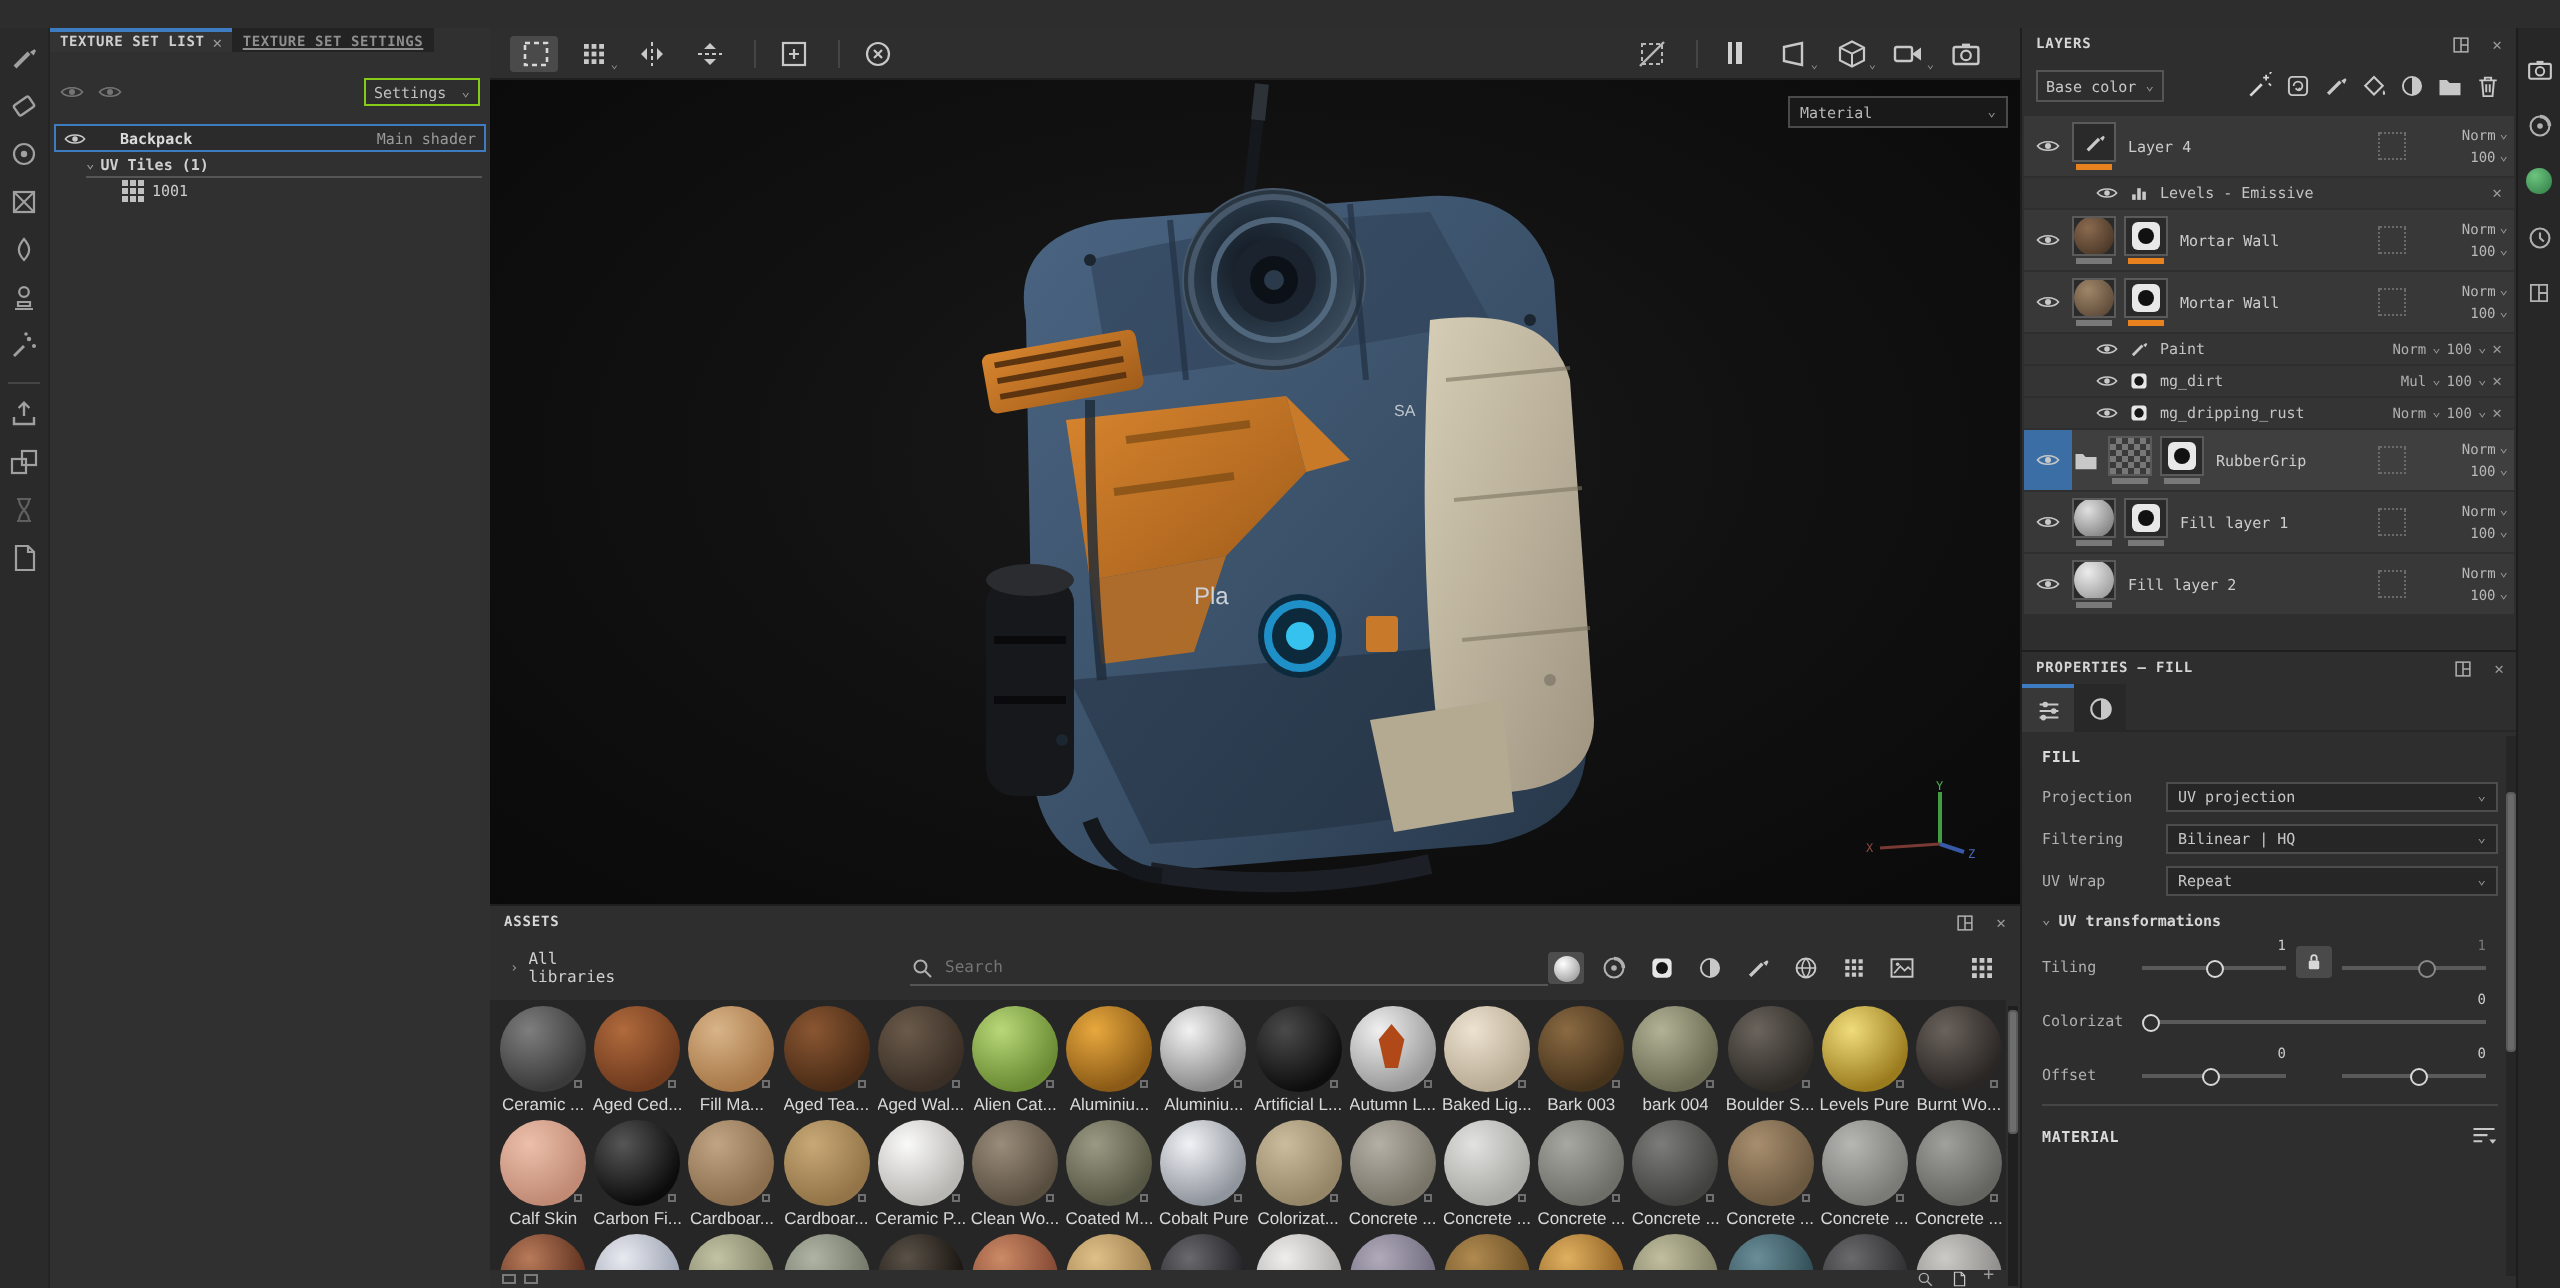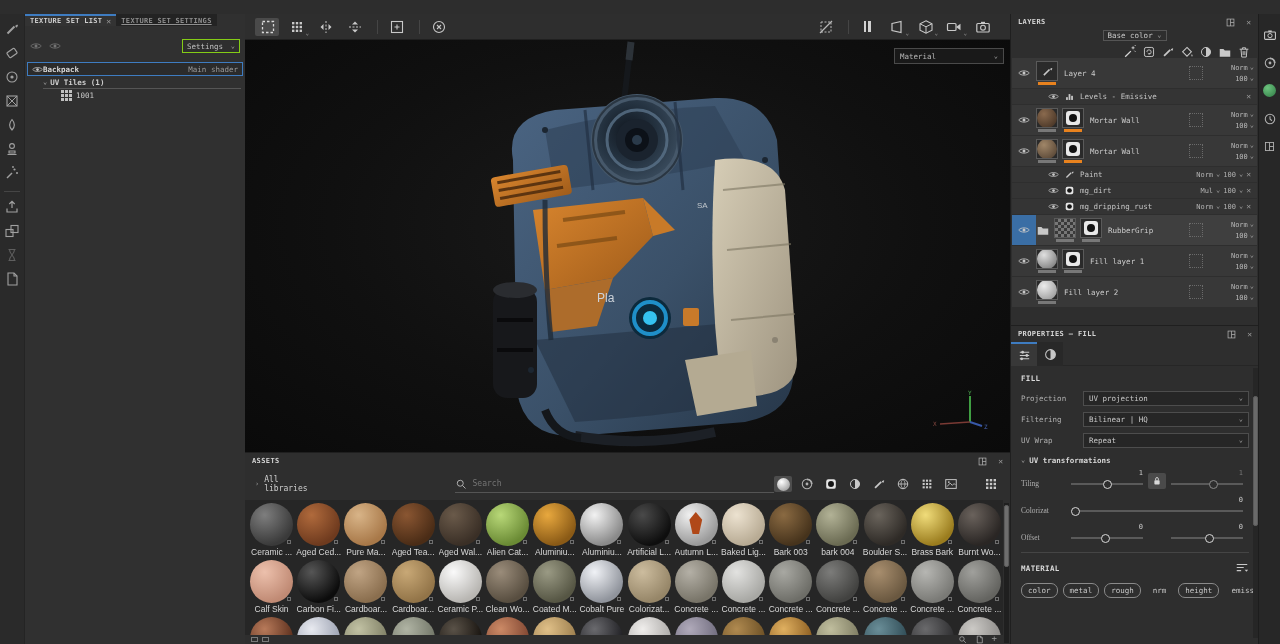--- a/index.html
+++ b/index.html
@@ -26,21 +26,21 @@
   #tspanel { position:absolute; left:25px; top:14px; width:220px; height:630px; background:#303030; }
   #tstabs { display:flex; height:12px; }
   .tstab { font-size:7px; font-weight:bold; letter-spacing:.3px; color:#cfcfcf; background:#333;
     border-top:2px solid #3e7cc1; padding:0 5px; display:flex; align-items:center; gap:4px; }
   .tstab.inactive { background:#232323; color:#8f8f8f; border-top:2px solid transparent;text-decoration:underline; }
   .xclose { color:#9a9a9a; font-size:8px; }
   #tstoolbar { height:24px; display:flex; align-items:center; padding:0 5px; margin-top:8px; }
   #settings-dd { margin-left:auto; width:58px; height:14px; border:1px solid #84cc16; background:#2e2e2e;
     display:flex; align-items:center; justify-content:space-between; padding:0 4px; color:#c0c0c0; font-size:7.5px; }
   #backpack-row { margin:4px 2px 0 2px; height:14px; border:1px solid #3e7cc1; background:#2b2b2b;
-    display:flex; align-items:center; padding:0 4px; gap:0; }
+    display:flex; align-items:center; padding:0 4px; gap:17px; }
   #backpack-row .nm { color:#dadada; font-size:7.5px; font-weight:bold; }
   #backpack-row .sh { margin-left:auto; color:#9a9a9a; font-size:7.5px; }
   #uvtiles-row { margin-left:18px; margin-right:4px; height:13px; display:flex; align-items:center; gap:3px;
     border-bottom:1px solid #555; color:#d0d0d0; font-size:7.5px; font-weight:bold; }
   #tile-row { margin-left:36px; height:13px; display:flex; align-items:center; gap:4px; color:#cccccc; font-size:7.5px; }
   .griddots { display:grid; grid-template-columns:repeat(3,3px); grid-gap:1px; }
   .griddots i { width:3px; height:3px; background:#c0c0c0; }
 
   
   #vp { position:absolute; left:245px; top:14px; width:765px; height:438px; background:#0e0e0e; }
@@ -77,21 +77,21 @@
   .badge { position:absolute; right:2px; bottom:2px; width:4px; height:4px; border:1px solid rgba(200,200,200,.45); }
   .alabel { font-family:"Liberation Sans", sans-serif; font-size:8.5px; color:#d8d8d8; margin-top:1px; height:10px; white-space:nowrap; overflow:hidden; }
   #assets-scroll { position:absolute; right:1px; top:50px; width:5px; height:140px; background:#1f1f1f; }
   #assets-scroll .thumb { position:absolute; top:2px; width:5px; height:62px; background:#6e6e6e; border-radius:2px; }
   #assets-footer { position:absolute; left:0; bottom:0; width:758px; height:9px; background:#2e2e2e; display:flex; align-items:center; padding:0 6px; }
   .fico { width:7px; height:5px; border:1px solid #7a7a7a; margin-right:4px; }
   #assets-footer .right { margin-left:auto; display:flex; gap:8px; color:#9a9a9a; font-size:8px; line-height:5px; }
 
   
   #rightdock { position:absolute; left:1010px; top:14px; width:248px; height:630px; background:#2e2e2e; border-left:1px solid #1f1f1f; }
-  #layers-toolbar { height:26px; display:flex; align-items:center; padding:0 7px; gap:4px;flex-direction:column; }
+  #layers-toolbar { height:26px; display:flex; align-items:center; padding:0 7px; gap:4px; }
   #channel-dd { width:64px; height:16px; border:1px solid #555; background:#2e2e2e; display:flex;
     align-items:center; justify-content:space-between; padding:0 4px; color:#c8c8c8; font-size:7.5px; }
   #layers-toolbar .icons { margin-left:auto; display:flex; gap:5px; }
   #layerlist { padding:2px 1px 0 1px; }
   .lrow { background:#383838; height:30px; display:flex; align-items:center; margin-bottom:1px; position:relative; }
   .eyecell { width:24px; height:30px; display:flex; align-items:center; justify-content:center; flex:none; }
   .eyecell.sel { background:#3a6ea5; }
   .thumbw { width:22px; margin-right:4px; flex:none; }
   .thumb { width:22px; height:20px; border:1px solid #5a5a5a; background:#2a2a2a; display:flex; align-items:center; justify-content:center; overflow:hidden; }
   .tbar { height:3px; width:18px; margin:1px auto 0 auto; background:#787878; }
@@ -116,21 +116,21 @@
   .ptab { width:26px; height:24px; display:flex; align-items:center; justify-content:center; background:#282828; }
   .ptab.active { background:#383838; border-top:2px solid #3e7cc1; }
   #propbody { padding:8px 10px 0 10px; position:relative; }
   .sectitle { color:#dadada; font-size:7.5px; font-weight:bold; letter-spacing:.3px; margin-bottom:8px; }
   .prow { display:flex; align-items:center; margin-bottom:6px; }
   .prow .lbl { width:62px; color:#b0b0b0; font-size:7.5px; }
   .pselect { flex:1; height:15px; border:1px solid #4d4d4d; background:#262626; display:flex;
     align-items:center; justify-content:space-between; padding:0 5px; color:#c8c8c8; font-size:7.5px; }
   .uvhdr { display:flex; gap:4px; align-items:center; color:#d6d6d6; font-size:7.5px; font-weight:bold; margin:8px 0 6px 0; }
   .sliderrow { display:flex; align-items:flex-end; margin-bottom:7px; }
-  .sliderrow .lbl { width:50px; color:#b0b0b0; font-size:7.5px; margin-bottom:3px;font-family:Liberation Serif, serif; }
+  .sliderrow .lbl { width:50px; color:#b0b0b0; font-size:7.5px; margin-bottom:3px; }
   .trackwrap { position:relative; height:20px; }
   .sval { position:absolute; right:0; top:-2px; font-size:7px; color:#cccccc; }
   .sval.dim { color:#777; }
   .track { position:absolute; bottom:6px; left:0; right:0; height:2px; background:#5a5a5a; }
   .handle { position:absolute; bottom:2px; width:9px; height:9px; border:1.5px solid #d8d8d8; border-radius:50%; background:#2e2e2e; }
   .lockbtn { width:18px; height:16px; background:#4a4a4a; border-radius:2px; display:flex; align-items:center; justify-content:center; margin:0 5px 2px 5px; }
   .pdiv { height:1px; background:#454545; margin:4px 0 8px 0; }
   #mat-title-row { display:flex; align-items:center; margin-bottom:8px; }
   #channels { display:flex; gap:5px; margin-bottom:8px; }
   .chbtn { font-size:7.5px; color:#c8c8c8; padding:2px 6px; border-radius:7px; border:1px solid #8a8a8a; }
@@ -698,21 +698,21 @@
         <div class="asset">
         <div class="ball" style="background: radial-gradient(circle at 34% 28%, rgb(176, 106, 60) 0%, rgb(110, 58, 30) 72%);">
             <span class="badge"></span>
           </div>
         <div class="alabel">Aged Ced...</div>
       </div>
         <div class="asset">
         <div class="ball" style="background: radial-gradient(circle at 34% 28%, rgb(216, 180, 136) 0%, rgb(168, 120, 72) 72%);">
             <span class="badge"></span>
           </div>
-        <div class="alabel">Pure Ma...</div>
+        <div class="alabel">Fill Ma...</div>
       </div>
         <div class="asset">
         <div class="ball" style="background: radial-gradient(circle at 34% 28%, rgb(138, 86, 50) 0%, rgb(74, 44, 22) 72%);">
             <span class="badge"></span>
           </div>
         <div class="alabel">Aged Tea...</div>
       </div>
         <div class="asset">
         <div class="ball" style="background: radial-gradient(circle at 34% 28%, rgb(106, 90, 74) 0%, rgb(58, 47, 38) 72%);">
             <span class="badge"></span>
@@ -771,21 +771,21 @@
         <div class="asset">
         <div class="ball" style="background: radial-gradient(circle at 34% 28%, rgb(106, 100, 92) 0%, rgb(46, 42, 38) 72%);">
             <span class="badge"></span>
           </div>
         <div class="alabel">Boulder S...</div>
       </div>
         <div class="asset">
         <div class="ball" style="background: radial-gradient(circle at 34% 28%, rgb(240, 220, 122) 0%, rgb(154, 124, 30) 72%);">
             <span class="badge"></span>
           </div>
-        <div class="alabel">Brass Bark</div>
+        <div class="alabel">Levels Pure</div>
       </div>
         <div class="asset">
         <div class="ball" style="background: radial-gradient(circle at 34% 28%, rgb(106, 98, 92) 0%, rgb(42, 38, 36) 72%);">
             <span class="badge"></span>
           </div>
         <div class="alabel">Burnt Wo...</div>
       </div>
       </div>
     <div class="arow">
         <div class="asset">
@@ -1361,28 +1361,20 @@
 
       <div class="pdiv"></div>
       <div id="mat-title-row">
         <span class="sectitle" style="margin-bottom:0">MATERIAL</span>
         <span style="margin-left:auto">
             <svg class="ic" width="14" height="14" viewBox="0 0 16 16">
               <use href="#sym-sortmenu"></use>
             </svg>
           </span>
       </div>
-      <div id="channels">
-        <span class="chbtn">color</span>
-        <span class="chbtn">metal</span>
-        <span class="chbtn">rough</span>
-        <span class="chbtn off">nrm</span>
-        <span class="chbtn">height</span>
-        <span class="chbtn off">emiss</span>
-      </div>
     </div>
     <div id="props-scroll">
         <div class="thumb"></div>
       </div>
   </div>
 </div>
 
 <div id="rightstrip">
   <div class="rsic">
       <svg class="ic" width="14" height="14" viewBox="0 0 16 16">

